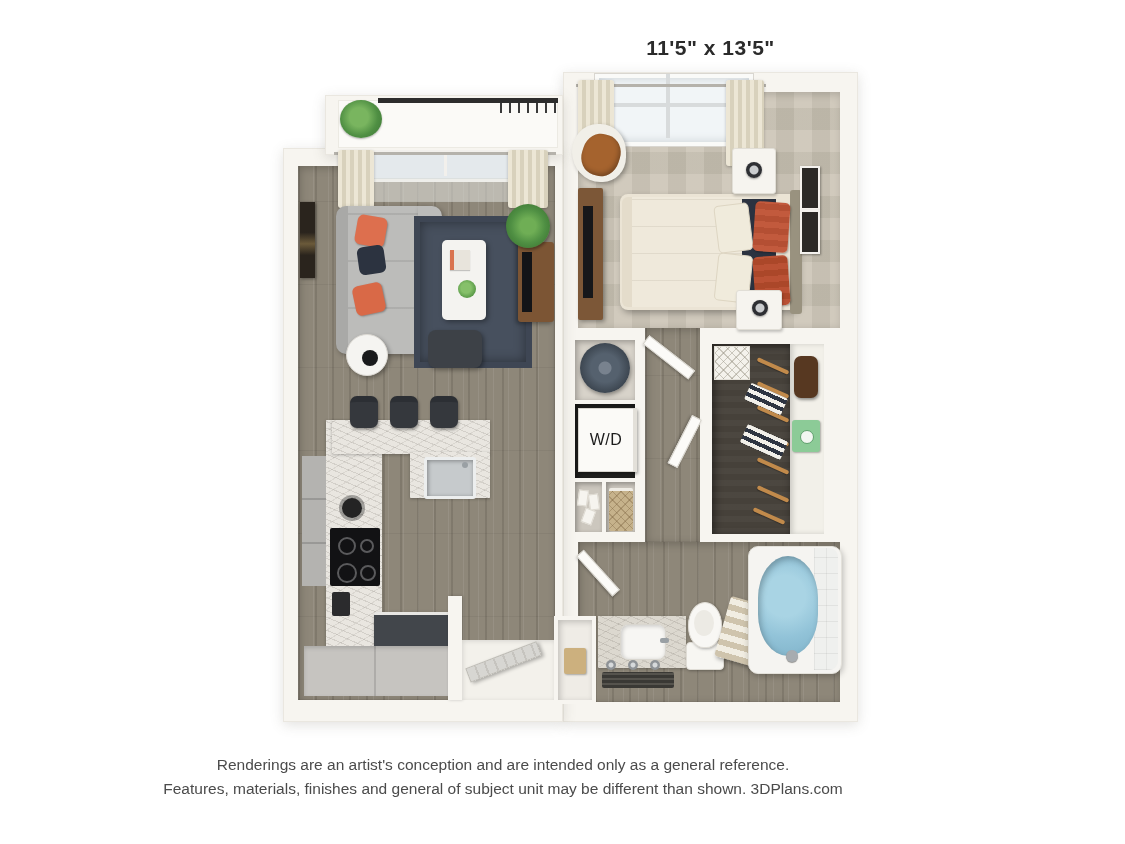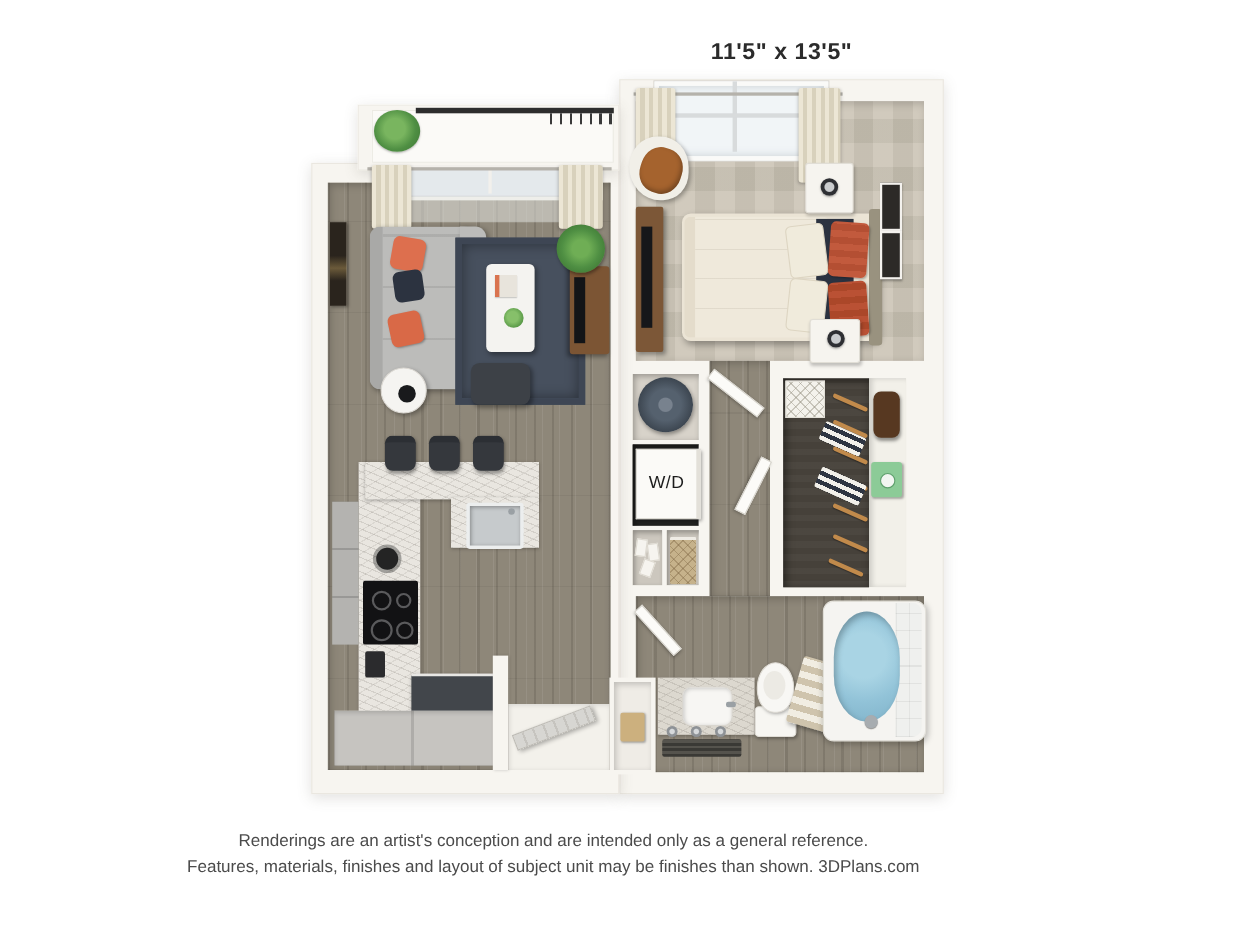--- a/index.html
+++ b/index.html
@@ -175,16 +175,16 @@
   <div class="abs" style="left:748px;top:546px;width:92px;height:126px;background:#f5f4f1;border:1px solid #e3e1da;border-radius:10px;box-shadow:1px 2px 6px rgba(0,0,0,.25);"></div>
   <div class="abs" style="left:814px;top:548px;width:24px;height:122px;background:#eff0ee;background-image:repeating-linear-gradient(0deg,rgba(0,0,0,.06) 0 1px,transparent 1px 16px),repeating-linear-gradient(90deg,rgba(0,0,0,.05) 0 1px,transparent 1px 12px);border-radius:0 9px 9px 0;"></div>
   <div class="abs" style="left:758px;top:556px;width:60px;height:100px;border-radius:50% / 42%;background:radial-gradient(circle at 45% 40%, #a9d4e4 0 30%, #92c3d8 60%, #7fb2c9 100%);box-shadow:inset 2px 3px 6px rgba(0,0,0,.25);"></div>
   <div class="abs" style="left:786px;top:650px;width:12px;height:12px;border-radius:50%;background:#a7acb0;box-shadow:0 1px 1px rgba(0,0,0,.4);"></div>
 
   <div class="abs" style="left:558px;top:620px;width:34px;height:80px;background:#efece6;box-shadow:inset 2px 2px 6px rgba(0,0,0,.2), 0 0 0 4px #f7f5f0;"></div>
   <div class="abs" style="left:564px;top:648px;width:22px;height:26px;background:#ccb07e;border-radius:2px;box-shadow:1px 1px 2px rgba(0,0,0,.3);"></div>
 
   <div class="abs footer" style="left:0;top:753px;">
     <div>Renderings are an artist's conception and are intended only as a general reference.</div>
-    <div>Features, materials, finishes and layout of subject unit may be finishes than shown. 3DPlans.com</div>
+    <div>Features, materials, finishes and general of subject unit may be different than shown. 3DPlans.com</div>
   </div>
 
 </div>
 
 </body></html>

